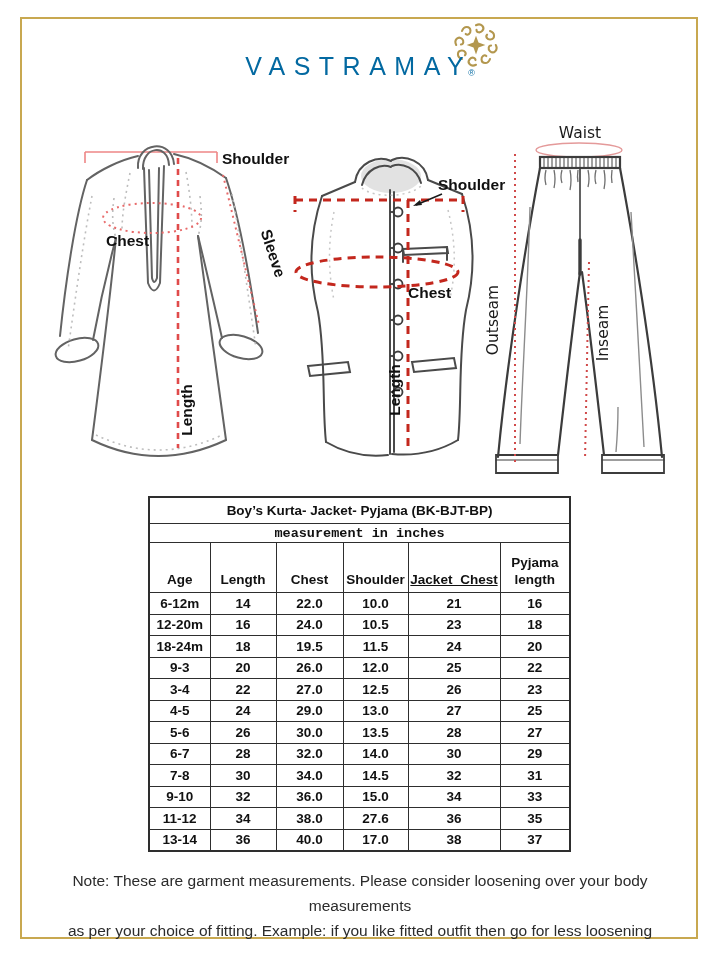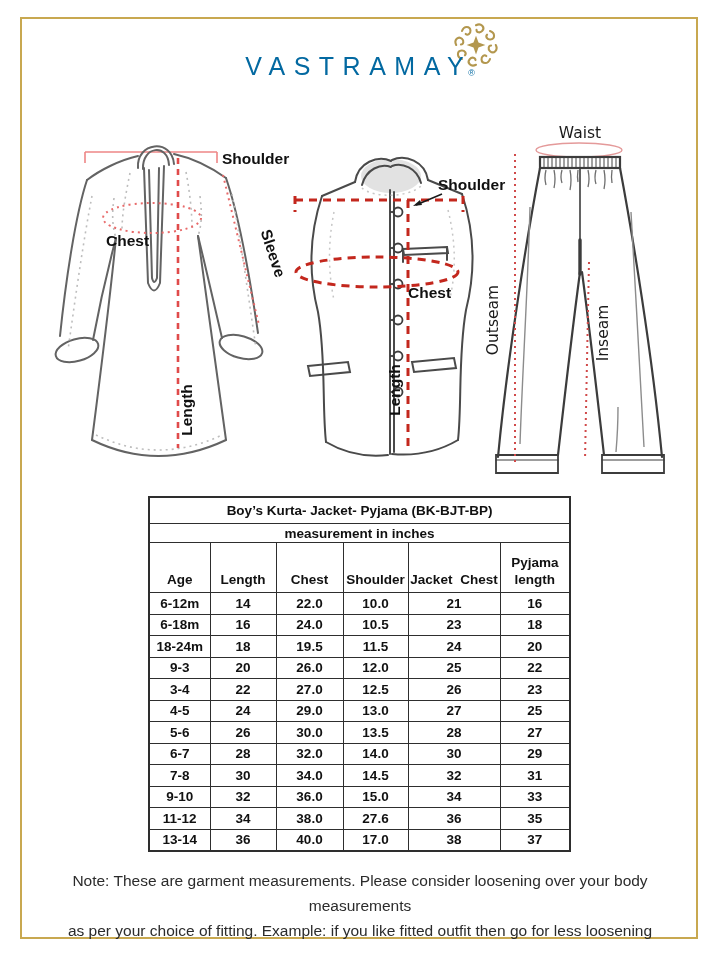--- a/index.html
+++ b/index.html
@@ -15,23 +15,23 @@
   
   .diag{position:absolute;}
   .diag text{font-family:"Liberation Sans",sans-serif;font-weight:700;font-size:15.5px;fill:#101010;}
   .diag text.soft{font-family:"DejaVu Sans",sans-serif;font-weight:500;fill:#1a1a1a;}
   
   table.size{position:absolute;left:148px;top:496px;width:421px;border-collapse:collapse;
         table-layout:fixed;border:2.5px solid #2e2e2e;color:#111;}
   table.size td,table.size th{border:1.6px solid #2e2e2e;text-align:center;vertical-align:middle;
         font-weight:700;font-size:13.5px;padding:0;background:#fff;}
   td.title-cell{height:25px;font-size:15.5px;}
-  td.sub-cell{height:18px;font-size:11.5px;}
+  td.sub-cell{height:18px;font-size:11.5px;font-family:Liberation Mono, monospace;}
   tr.colhead th{height:46px;vertical-align:bottom;padding-bottom:3px;line-height:1.25;}
-  tr.colhead th:nth-child(5){word-spacing:4px;}
+  tr.colhead th:nth-child(5){word-spacing:4px;text-decoration:underline;}
   tbody.rows td{height:20.5px;}
   
   .note{position:absolute;left:30px;top:868px;width:660px;text-align:center;
         font-size:15.5px;font-weight:400;color:#2b2b2b;line-height:1.62;}
   .note span{display:block;}
 </style>
 </head>
 <body>
 
 <div class="page">
@@ -246,21 +246,21 @@
     <tbody class="rows">
         <tr>
           <td>6-12m</td>
           <td>14</td>
           <td>22.0</td>
           <td>10.0</td>
           <td>21</td>
           <td>16</td>
         </tr>
         <tr>
-          <td>6-18m</td>
+          <td>12-20m</td>
           <td>16</td>
           <td>24.0</td>
           <td>10.5</td>
           <td>23</td>
           <td>18</td>
         </tr>
         <tr>
           <td>18-24m</td>
           <td>18</td>
           <td>19.5</td>

